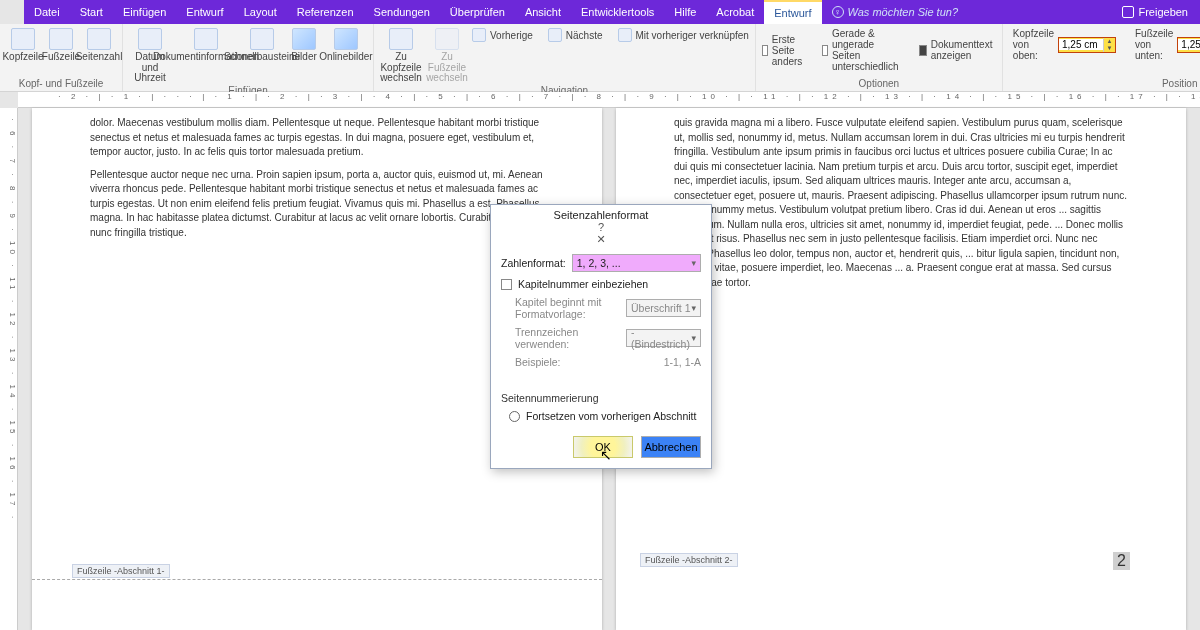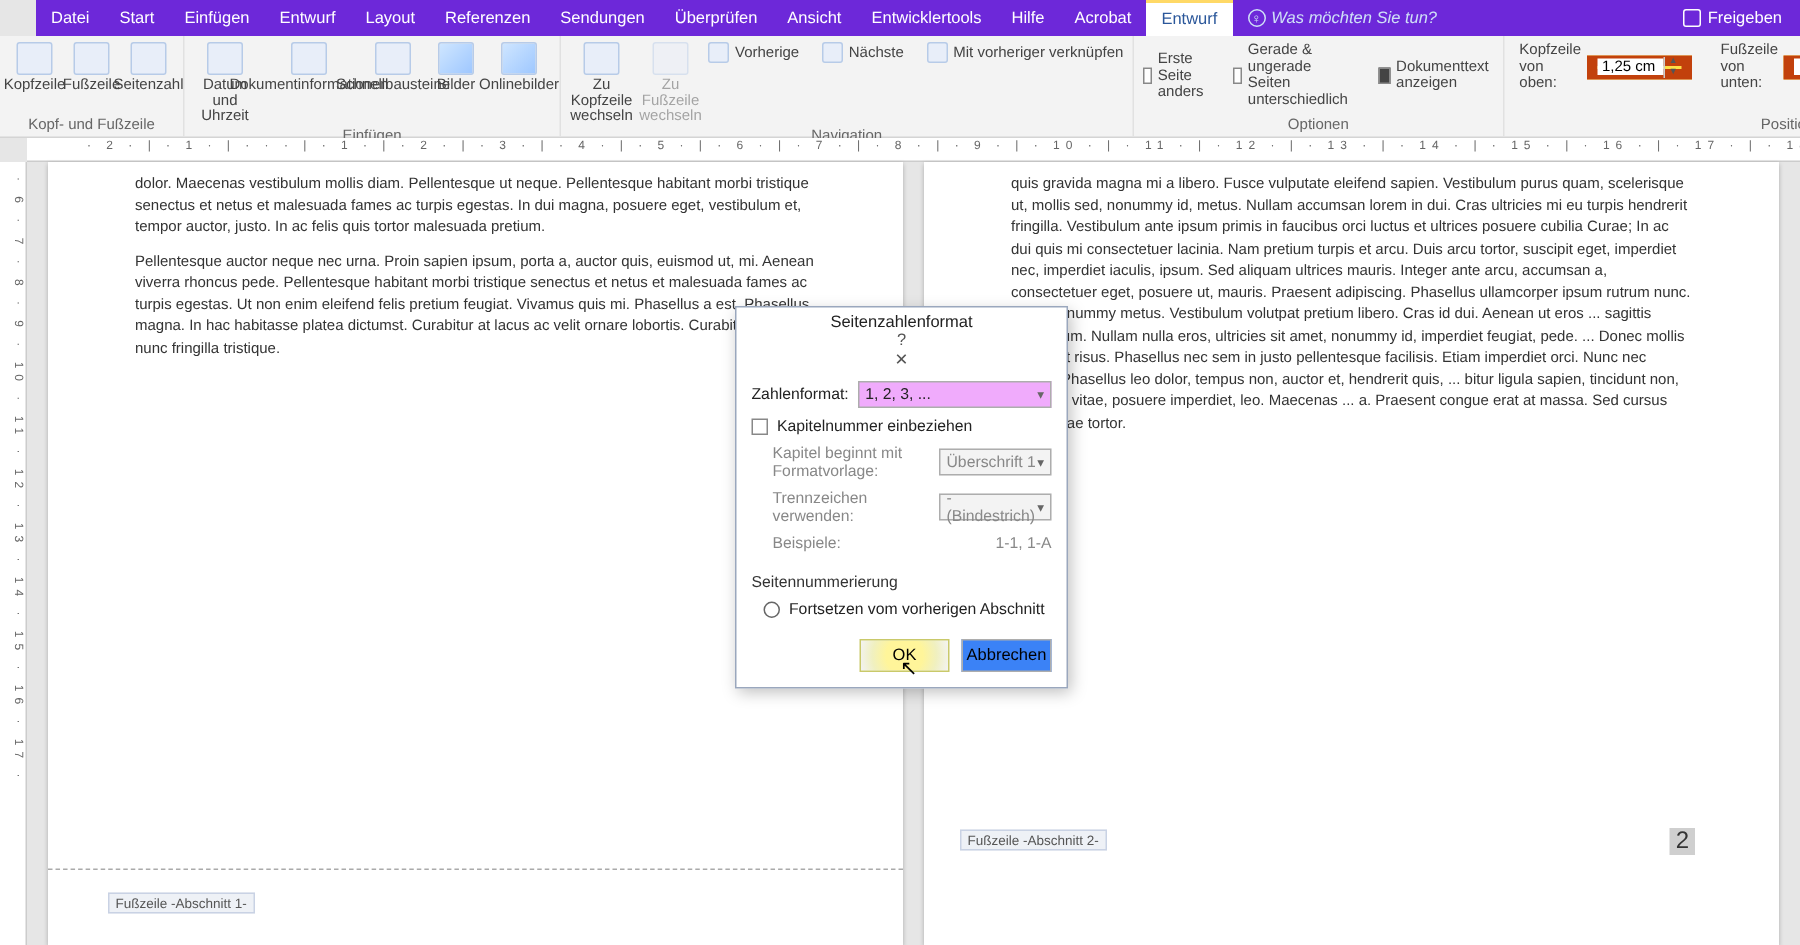--- a/index.html
+++ b/index.html
@@ -28,52 +28,52 @@
   .big-btn .ic.img { background: linear-gradient(135deg,#cfe6ff,#9ec7ff); }
   .big-btn .ic.x { background: #d94f4f; border-color:#b93a3a; position:relative; }
   .big-btn .ic.x::after { content:"✕"; color:#fff; position:absolute; left:0; right:0; text-align:center; font-size:13px; line-height:22px;}
   .big-btn span { text-align: center; line-height: 1.05; }
   .stack { display: flex; gap: 15px; padding-top: 2px; justify-content: space-between; }
   .row { display: flex; align-items: center; gap: 4px; white-space: nowrap; }
   .row .mini-ic { width:14px; height:14px; background:#e8eef9; border:1px solid #b7cbe8; border-radius:2px; }
   .chk { width:11px; height:11px; border:1px solid #888; background:#fff; }
   .opt-row { display:flex; align-items:center; gap:4px; }
   .pos-row { display:flex; align-items:center; gap:4px; }
-  .spin { display:inline-flex; align-items:center; border:7px solid #c2410c; background:#fde047; height:16px;}
+  .spin { display:inline-flex; align-items:center; border:1px solid #c2410c; background:#fde047; height:16px;}
   .spin input { border:0; width:44px; font-size:10px; padding:0 3px; outline:none;}
   .spin .ar { width:12px; display:flex; flex-direction:column; }
   .spin .ar b { flex:1; font-size:6px; text-align:center; line-height:7px; color:#555; border-left:1px solid #ccc; cursor:pointer;}
 
   
   .workspace { position:absolute; top:92px; left:0; right:0; bottom:0; background:#e6e6e6; }
   .ruler-h { position:absolute; top:0; left:18px; right:0; height:16px; background:#fff; border-bottom:1px solid #ccc; font-size:8px; color:#666; overflow:hidden; white-space:nowrap; letter-spacing:4px; padding-left:40px;}
   .ruler-v { position:absolute; top:16px; left:0; width:18px; bottom:0; background:#fff; border-right:1px solid #ccc; font-size:8px; color:#666; writing-mode:vertical-rl; text-align:left; padding-top:10px; letter-spacing:4px;}
   .pages { position:absolute; top:16px; left:18px; right:0; bottom:0; display:flex; gap:14px; padding:0 14px;}
   .page { background:#fff; flex:1; box-shadow:0 1px 3px rgba(0,0,0,0.25); position:relative; padding:0 58px; overflow:hidden;}
   .page .body-text { font-size:10px; line-height:1.45; color:#333; padding-top:8px;}
   .page .body-text p { margin-bottom:8px; }
   .footer-zone { position:absolute; left:0; right:0; bottom:50px; border-top:1px dashed #aaa; }
   .footer-tab { position:absolute; font-size:9px; background:#eef1f6; border:1px solid #c9d2e4; color:#555; padding:1px 4px; }
-  .page1 .footer-tab { left:40px; bottom:21px;}
+  .page1 .footer-tab { left:40px; bottom:52px;}
   .page2 .footer-tab { left:24px; top:445px;}
   .pgnum { position:absolute; right:56px; bottom:60px; background:#cfcfcf; color:#333; font-size:16px; padding:0 4px;}
 
   
   .overlay-dialog { position:absolute; top:204px; left:490px; width:222px; background:#fff; border:1px solid #9aa7bd; box-shadow:2px 3px 10px rgba(0,0,0,0.25); font-size:10.5px; color:#222;}
   .dlg-title { display:flex; align-items:center; padding:4px 8px; font-size:11px;flex-direction:column;}
   .dlg-title .sp { flex:1;}
   .dlg-title .tbtn { width:20px; text-align:center; cursor:pointer; color:#555;}
   .dlg-body { padding:4px 10px 8px 10px; display:flex; flex-direction:column; gap:6px;}
   .dlg-row { display:flex; align-items:center; gap:6px;}
   .dlg-row label { flex:0 0 auto;}
   .select { flex:1; border:1px solid #adadad; height:18px; display:flex; align-items:center; padding:0 4px; background:#f0abfc; position:relative;}
   .select.small { flex:0 0 75px;}
   .select::after { content:"▾"; position:absolute; right:4px; color:#666; font-size:9px;}
   .select.disabled { background:#f3f3f3; color:#888;}
-  .fieldset-label { color:#333; margin-top:8px;}
+  .fieldset-label { color:#333; margin-top:18px;}
   .radio { width:11px; height:11px; border:1px solid #666; border-radius:50%; background:#fff; display:inline-block; position:relative;}
   .radio.sel::after { content:""; position:absolute; top:2px; left:2px; width:5px; height:5px; background:#333; border-radius:50%;}
   .numspin { display:inline-flex; border:1px solid #adadad; height:18px; background:#fff;}
   .numspin input { border:0; width:38px; font-size:10.5px; padding:0 3px; outline:none;}
   .numspin .ar { width:14px; display:flex; flex-direction:column;}
   .numspin .ar b { flex:1; text-align:center; font-size:7px; color:#555; border-left:1px solid #ccc; cursor:pointer; line-height:8px;}
   .dlg-buttons { display:flex; gap:8px; padding:6px 10px 10px 10px; justify-content:flex-end;}
   .dlg-btn { min-width:60px; height:22px; border:1px solid #adadad; background:#3b82f6; font-size:11px; cursor:pointer;}
   .dlg-btn.ok { background:radial-gradient(circle at 50% 50%, #fff59a 0%, #fff59a 40%, #f0f0c0 70%, #f3f3f3 100%); border-color:#c9c96a; position:relative;}
   .cursor-img { position:absolute; pointer-events:none; font-size:14px; color:#000; transform:translate(-2px,-2px);}

